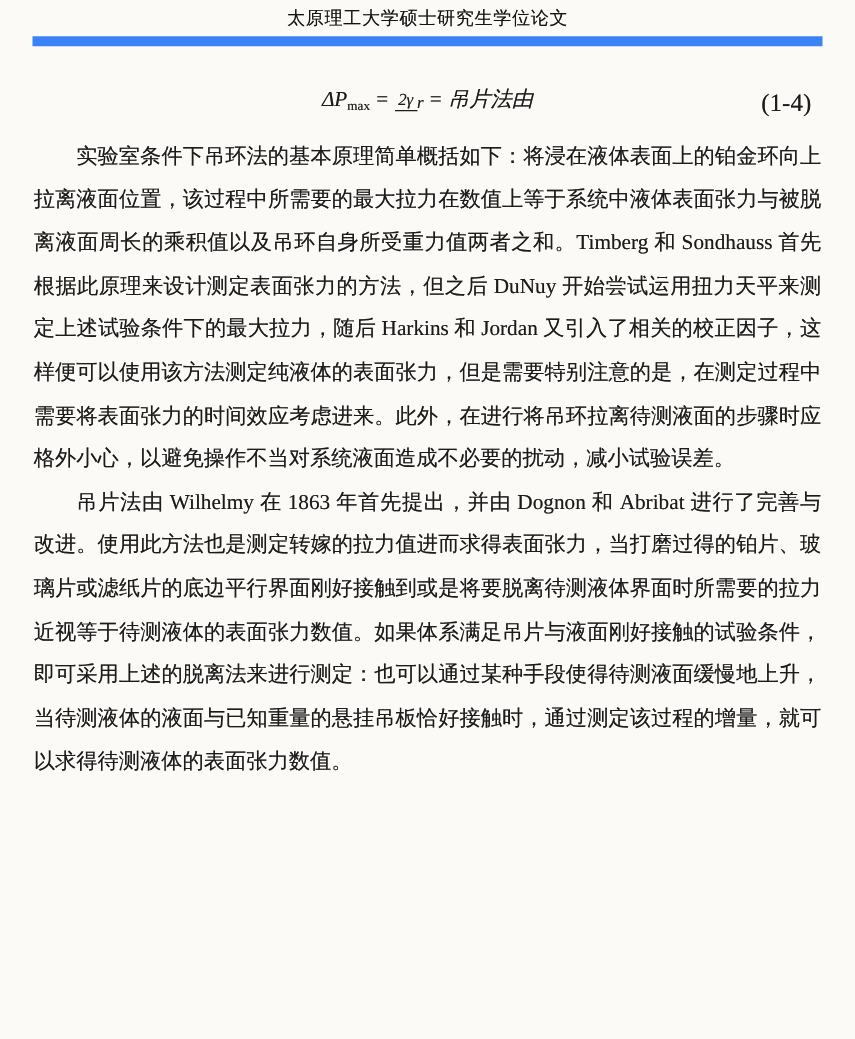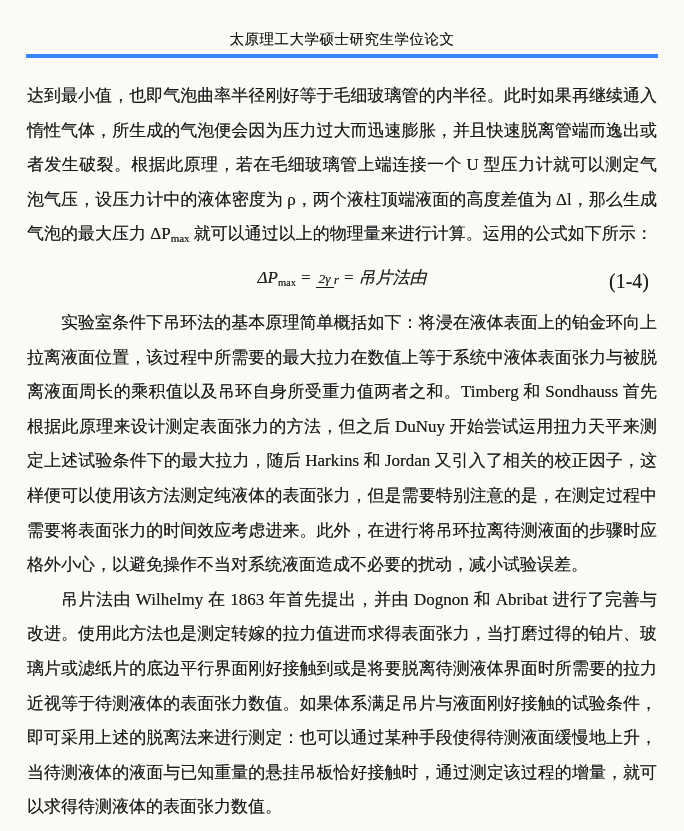--- a/index.html
+++ b/index.html
@@ -13,23 +13,23 @@
     height: 831px;
     margin: 0 auto;
     background: #fbfaf7;
     color: #1b1b1b;
     font-family: "Liberation Serif", "DejaVu Serif", serif;
     overflow: hidden;
     box-sizing: border-box;
   }
   .page-header {
     margin: 0 26px;
-    padding-top: 30px;
+    padding-top: 5px;
     padding-bottom: 5px;
-    border-bottom: 4px solid #3b82f6;
+    border-bottom: 8px solid #3b82f6;
   }
   .header-title {
     text-align: center;
     font-size: 14.5px;
     letter-spacing: 0.5px;
     color: #141414;
     text-shadow: 0 0 0.4px rgba(0,0,0,0.5);
   }
   .page-body {
     margin: 0 27px;
@@ -100,21 +100,20 @@
 <body>
 
 <div class="page">
 
   <div class="page-header">
     <div class="header-title">太原理工大学硕士研究生学位论文</div>
   </div>
 
   <div class="page-body">
 
-    <p class="para no-indent"><span>达到最小值，也即气泡曲率半径刚好等于毛细玻璃管的内半径。此时如果再继续通入惰性气体，所生成的气泡便会因为压力过大而迅速膨胀，并且快速脱离管端而逸出或者发生破裂。根据此原理，若在毛细玻璃管上端连接一个 U 型压力计就可以测定气泡气压，设压力计中的液体密度为 ρ，两个液柱顶端液面的高度差值为 Δl，那么生成气泡的最大压力 ΔP</span><span class="sub-inline">max</span><span> 就可以通过以上的物理量来进行计算。运用的公式如下所示：</span></p>
 
     <div class="equation-row">
       <span class="equation"><span>ΔP</span><span class="eq-sub">max</span><span class="op">=</span><span class="frac">
             <span class="num">2γ</span>
             <span class="den">r</span>
           </span><span class="op">=</span><span>吊片法由</span></span>
       <span class="eq-number">(1-4)</span>
     </div>
 
 

